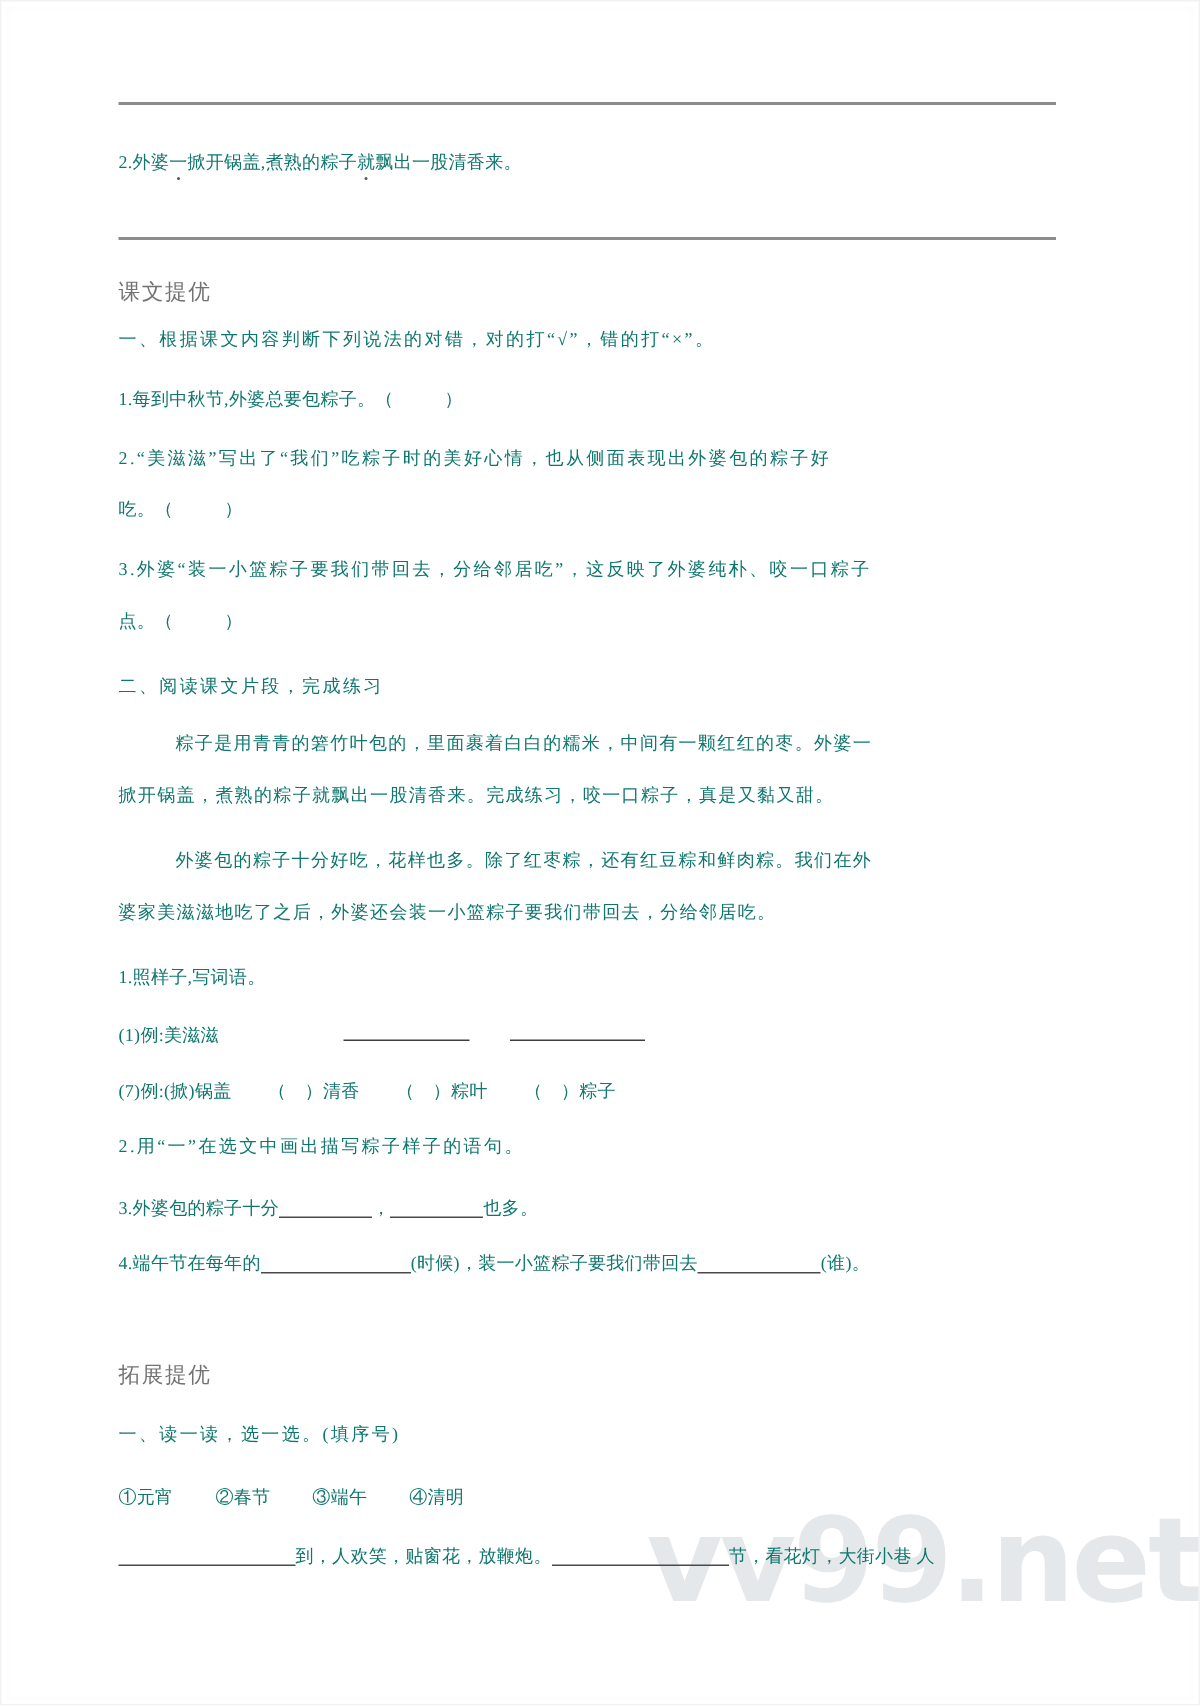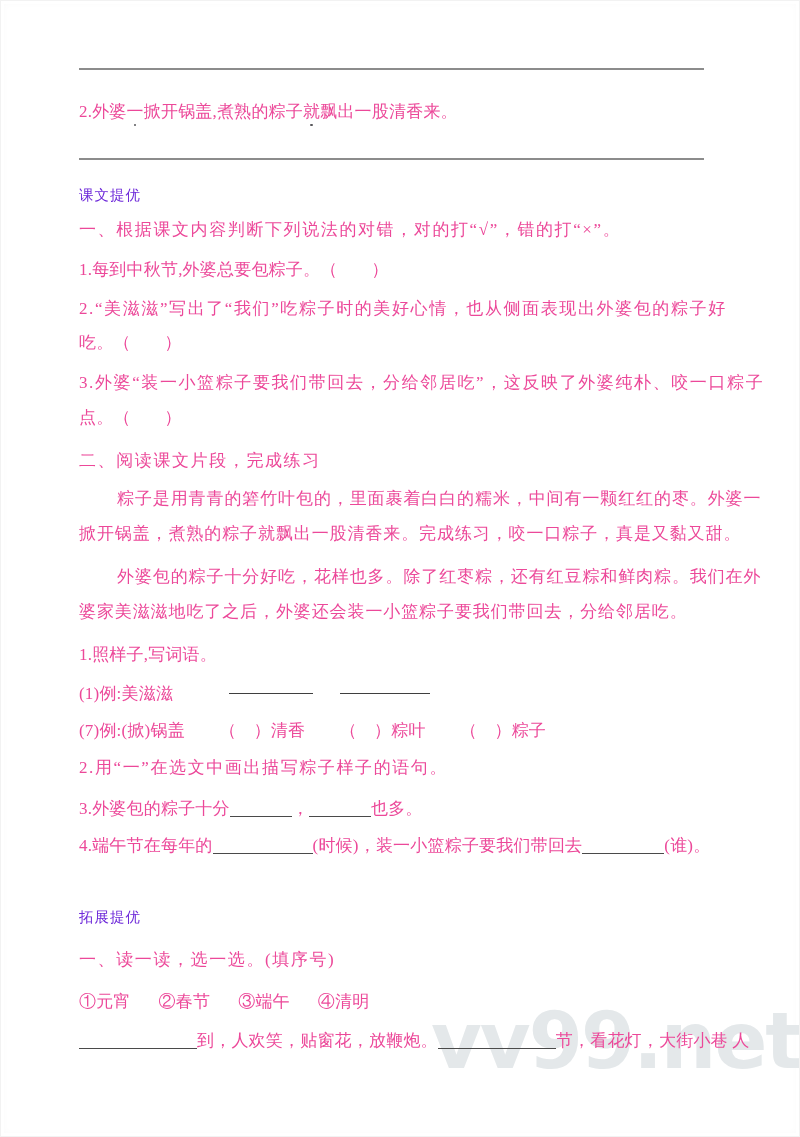--- a/index.html
+++ b/index.html
@@ -54,22 +54,22 @@
     width: 625px;
     height: 0;
     border-top: 2px solid #8c8c8c;
   }
   #rule-top { top: 67px; }
   #rule-mid { top: 157px; }
 
   .line {
     position: absolute;
     left: 78px;
-    color: #ec4899;
-    font-size: 17px;
+    color: #0f766e;
+    font-size: 12px;
     line-height: 1.5;
     white-space: nowrap;
     letter-spacing: 0.2px;
   }
   .indent {
     left: 116px;
   }
   .para-wide { letter-spacing: 0.9px; }
   .sparse { letter-spacing: 1.6px; }
 
@@ -100,21 +100,21 @@
     bottom: -5px;
     width: 2.5px;
     height: 2.5px;
     margin-left: -1.25px;
     border-radius: 50%;
     background: #58585c;
   }
 
   .heading {
     font-size: 14.5px;
-    color: #6d28d9;
+    color: #737373;
     letter-spacing: 1px;
   }
 
   .gap { display: inline-block; }
 </style>
 </head>
 <body>
 
 <div class="page">
   <div class="page-inner">

